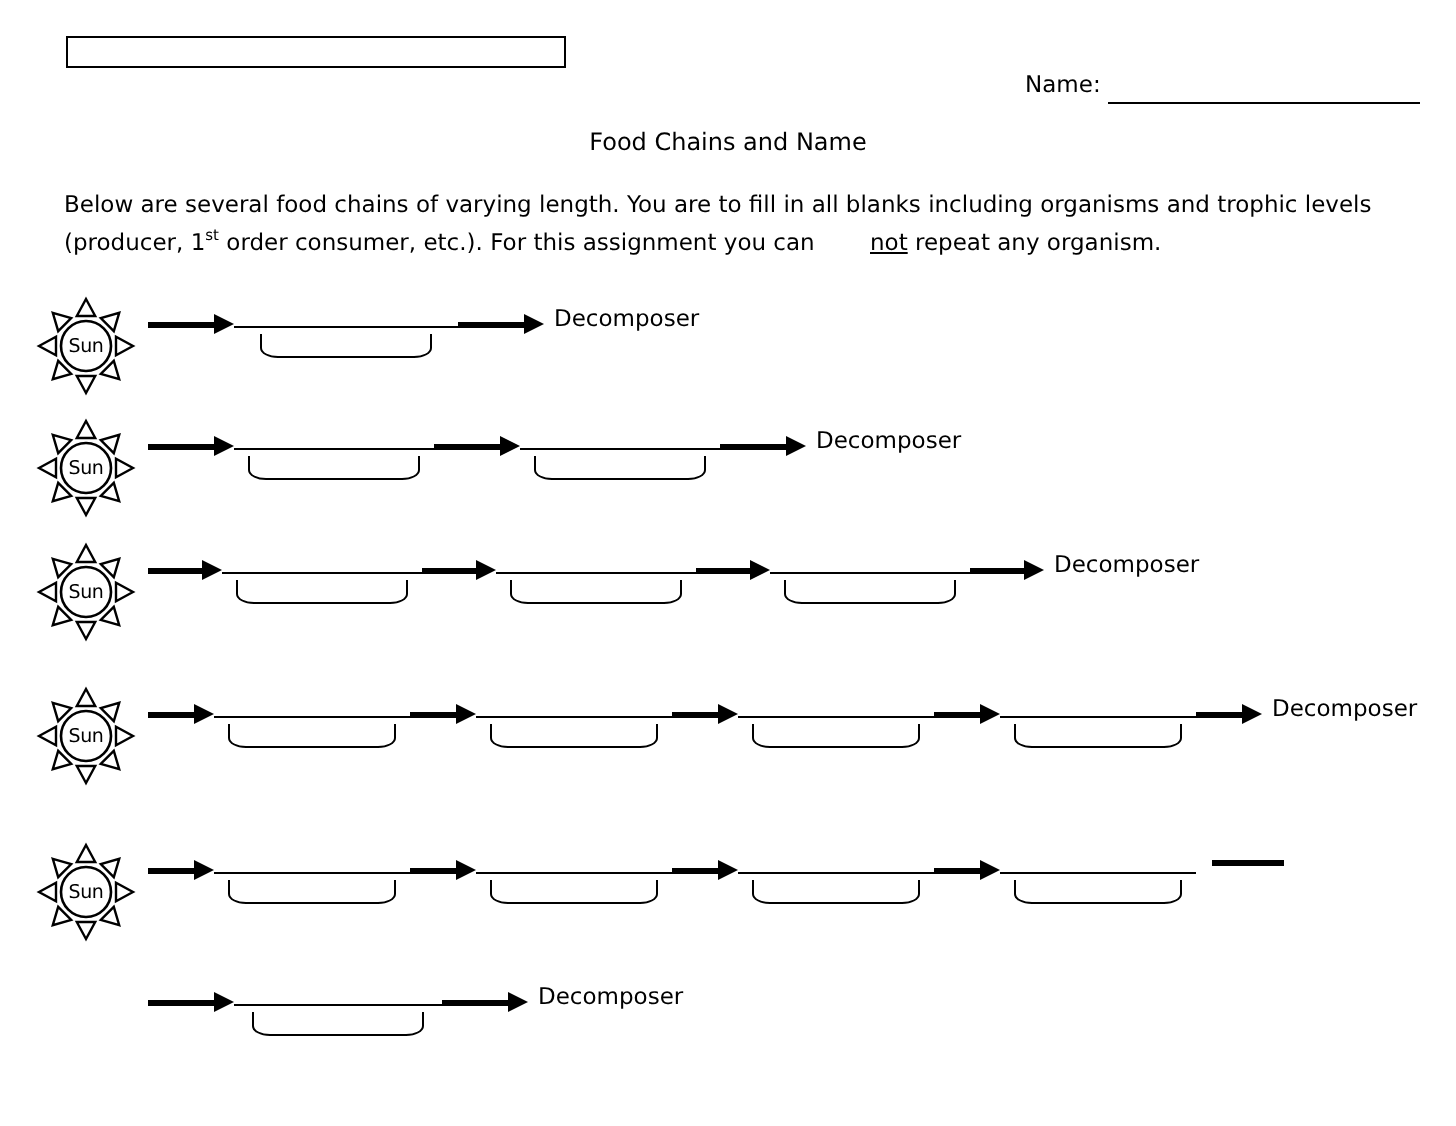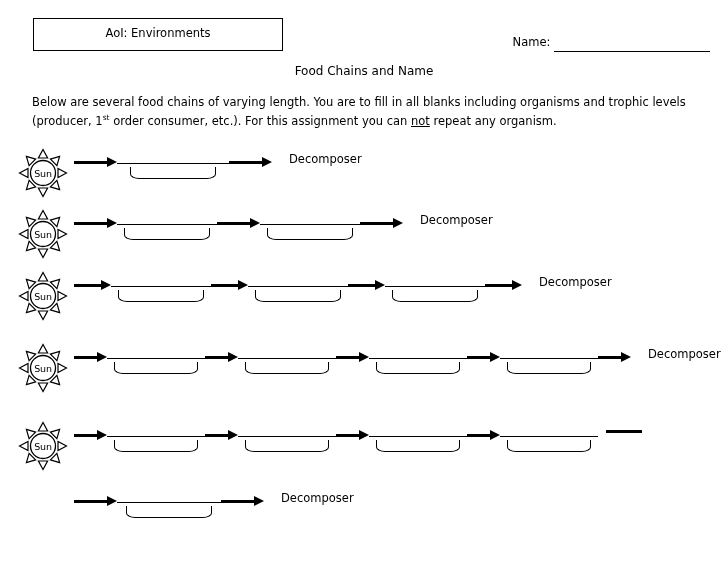--- a/index.html
+++ b/index.html
@@ -60,21 +60,21 @@
 
   .instructions {
     position: absolute;
     left: 32px;
     top: 94px;
     width: 668px;
     font-size: 11.5px;
     line-height: 1.55;
     text-align: left;
   }
-  .instructions u { text-decoration: underline; }
+  .instructions u { text-decoration: underline; margin-left: 24px; }
   sup { font-size: 7.5px; vertical-align: super; }
 
   
   .chain-row {
     position: absolute;
     left: 0;
     height: 60px;
   }
   .chain-inner {
     position: relative;
@@ -147,28 +147,27 @@
     border-bottom-right-radius: 9px 5px;
     box-sizing: border-box;
   }
 
   
   .decomposer {
     flex: 0 0 auto;
     font-size: 11.5px;
     white-space: nowrap;
     margin-top: 7px;
-    margin-left: 17px;
+    margin-left: 5px;
   }
 </style>
 </head>
 <body>
 
 <div class="uq-box">
-  <span class="uq-line">AoI: Environments</span>
 </div>
 
 <div class="name-block">
   <div class="name-row">
     <span class="name-label">Name:</span>
     <span class="rule rule-name"></span>
   </div>
 </div>
 
 <div class="doc-title">Food Chains and Name</div>

